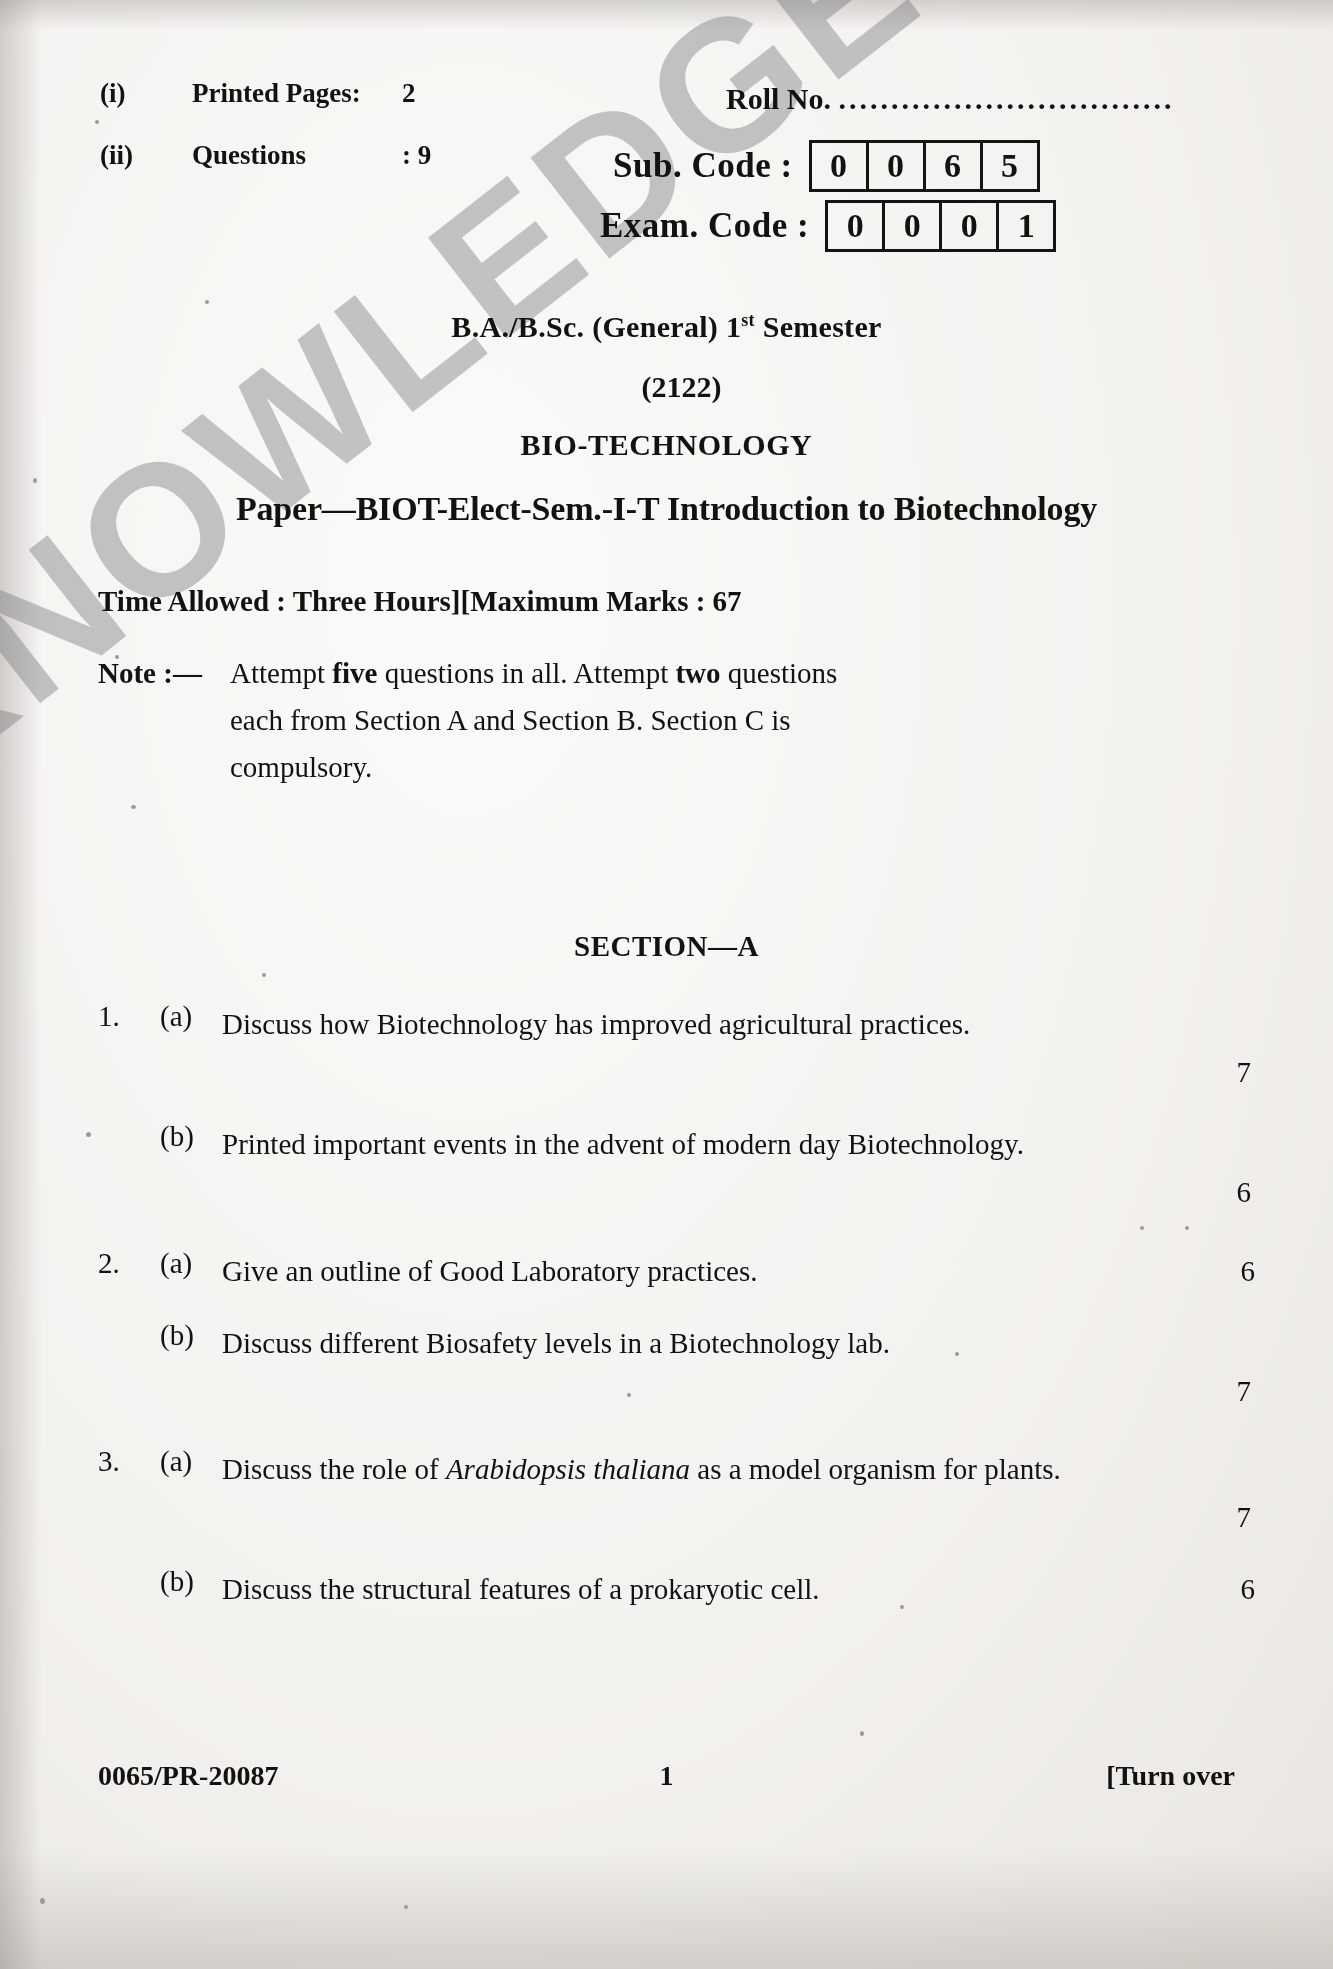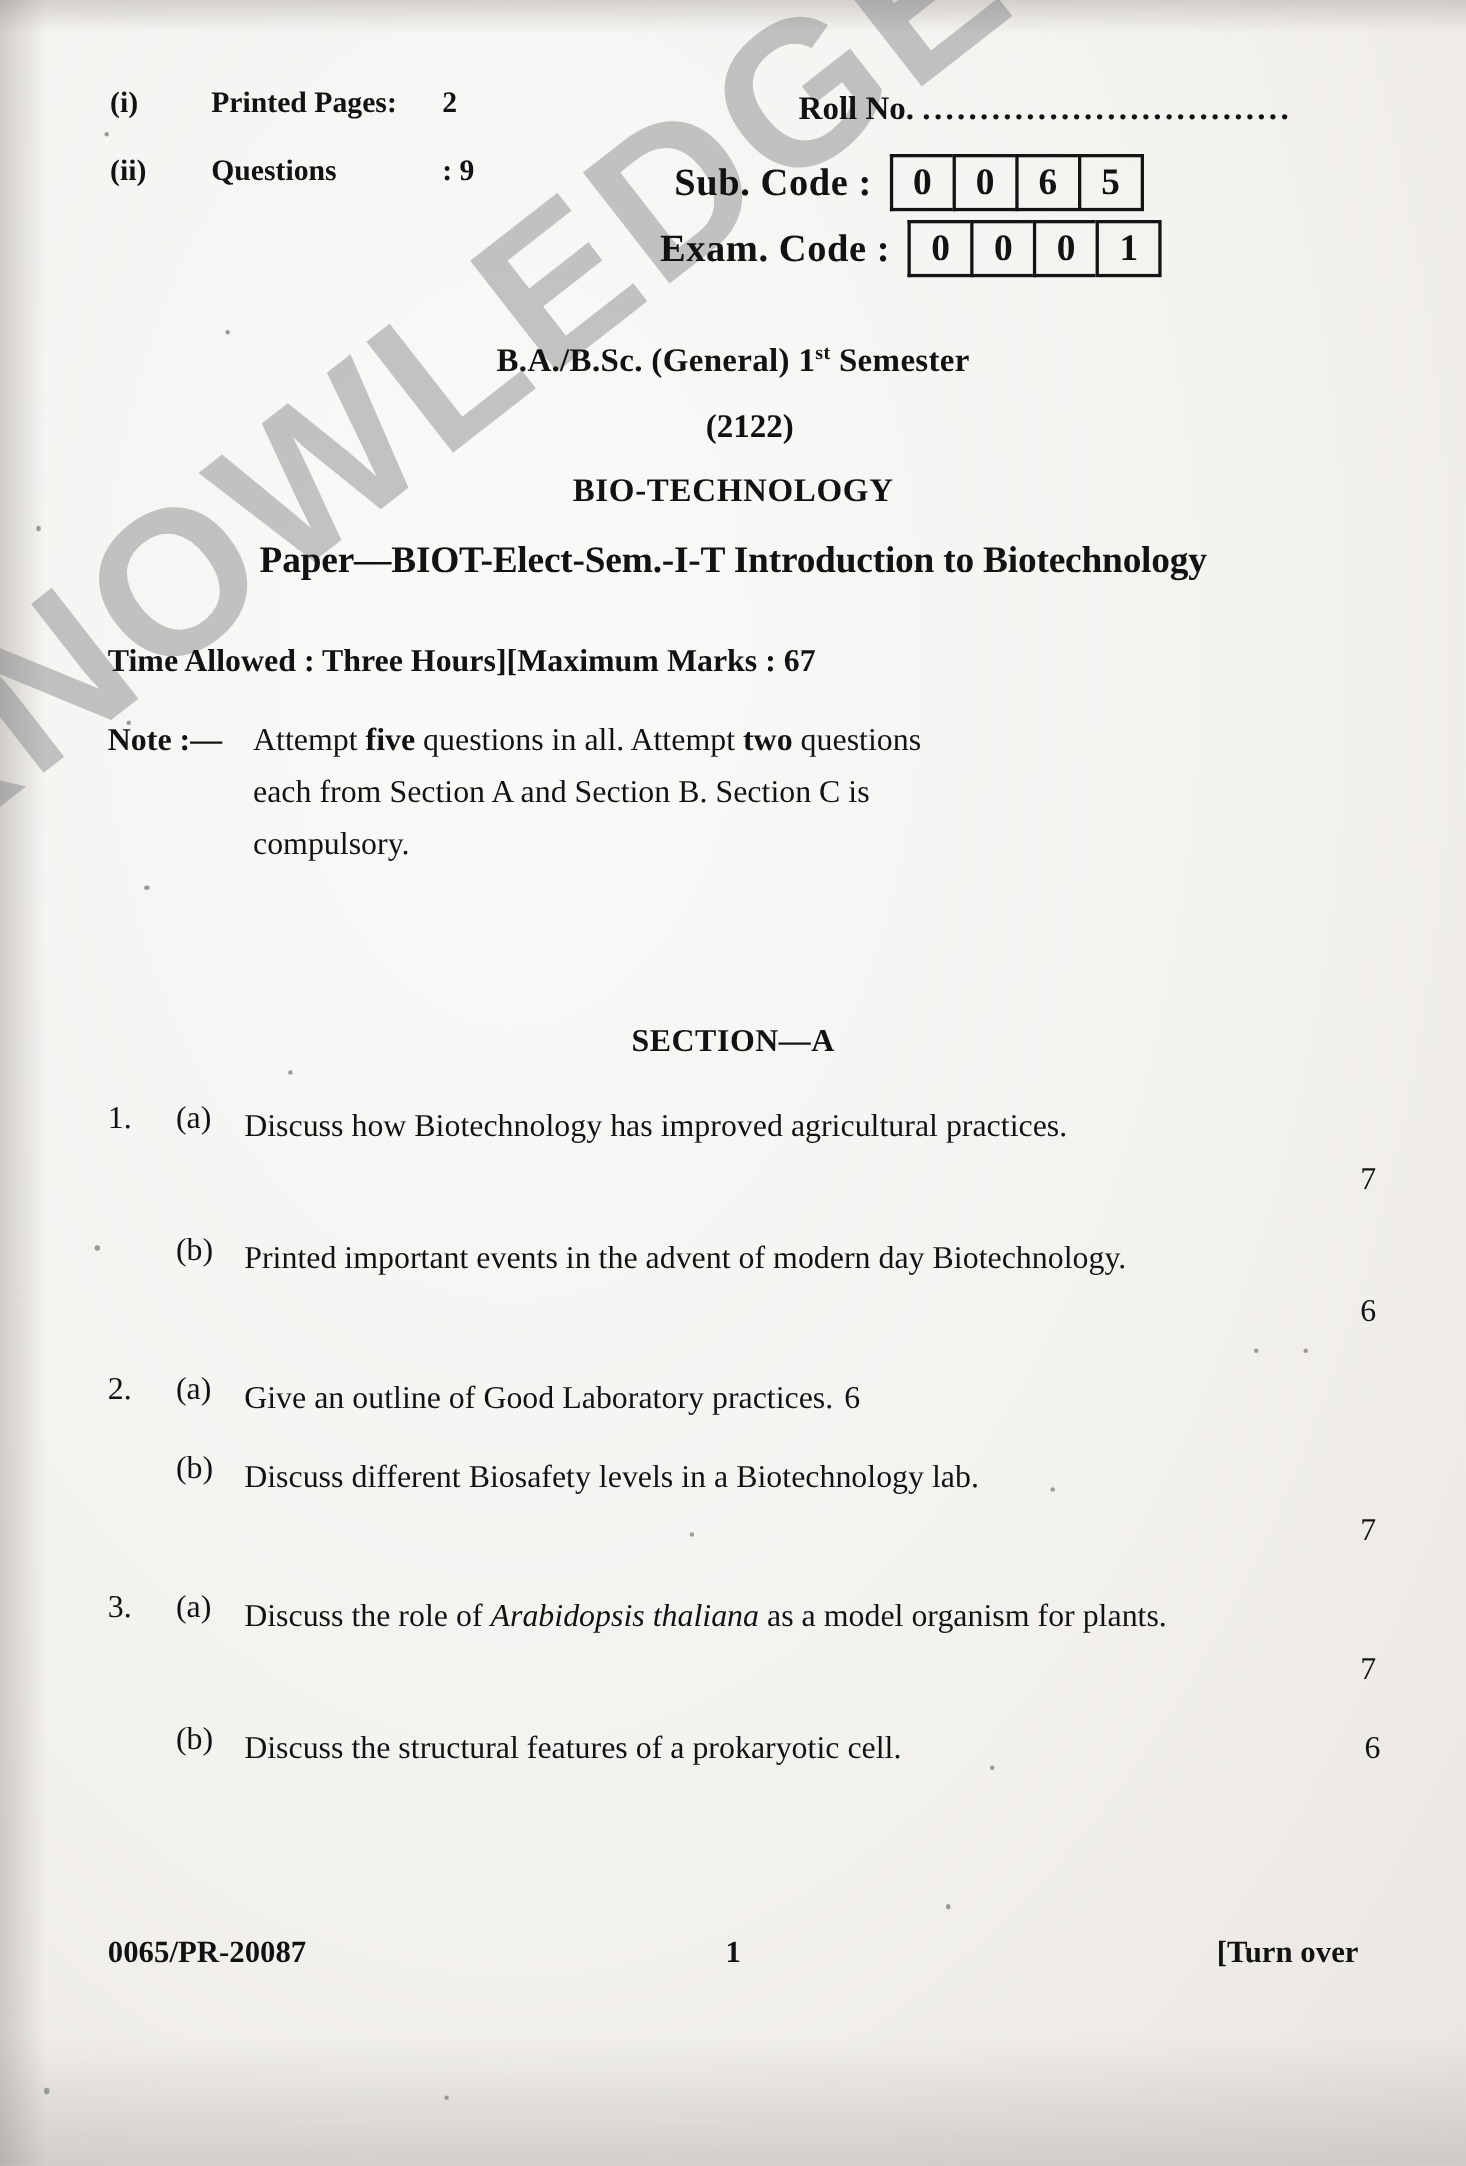--- a/index.html
+++ b/index.html
@@ -365,21 +365,21 @@
           </div>
         </div>
       </div>
 
       <div class="q">
         <div class="q-num">2.</div>
         <div class="q-parts">
           <div class="part">
             <div class="part-label">(a)</div>
             <div class="part-text">
-              <div style="display:flex;justify-content:flex-start;">
+              <div style="display:flex;justify-content:space-between;">
                 <span class="ptext nojust">Give an outline of Good Laboratory practices.</span>
                 <span class="marks-inline">6</span>
               </div>
             </div>
           </div>
           <div class="part">
             <div class="part-label">(b)</div>
             <div class="part-text">
               <div class="ptext nojust">Discuss different Biosafety levels in a Biotechnology lab.</div>
               <div class="marks-right">7</div>

